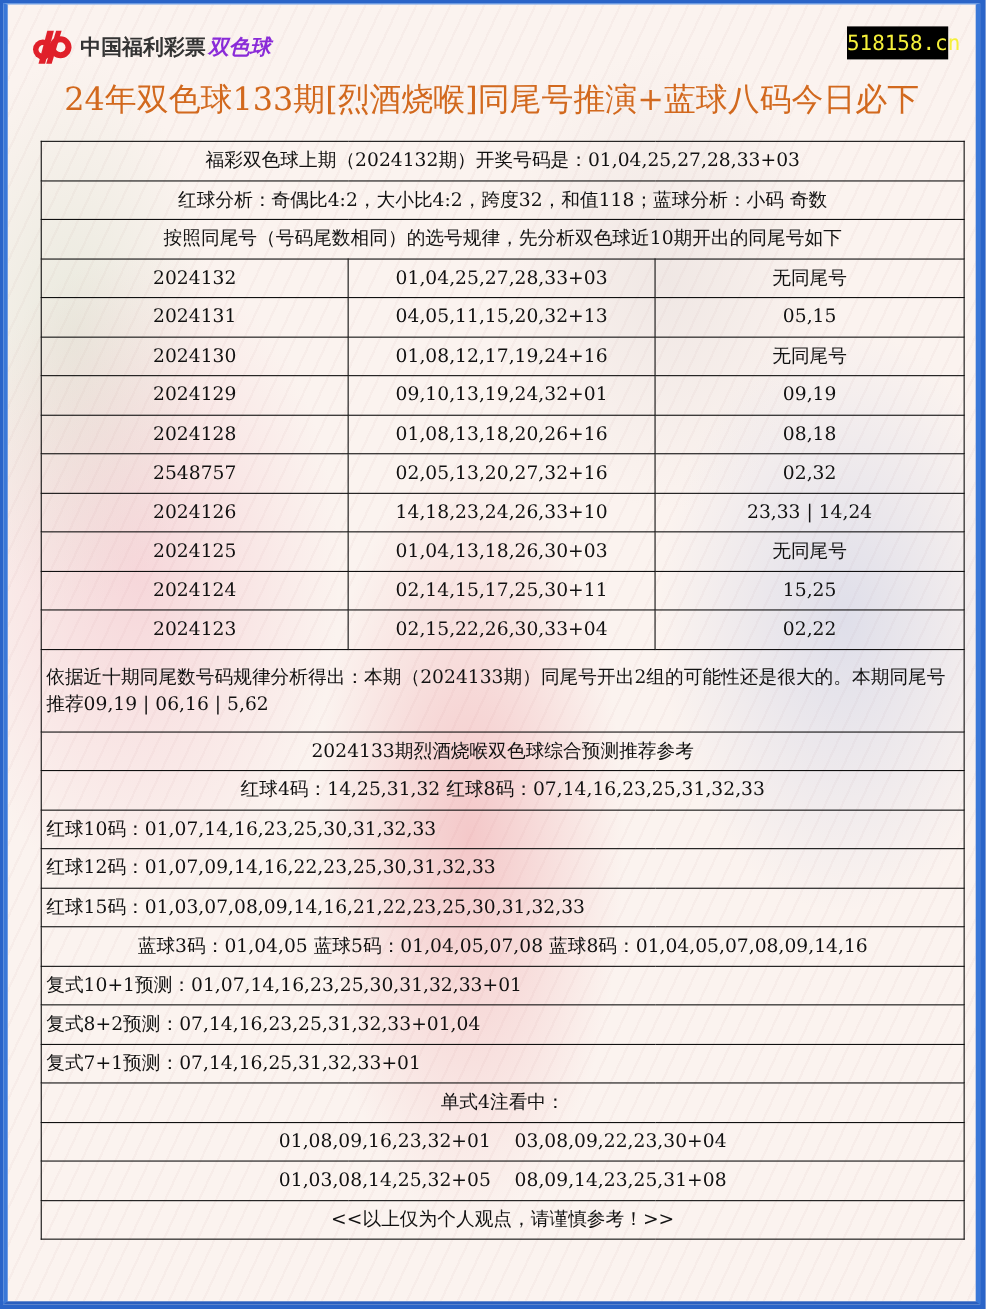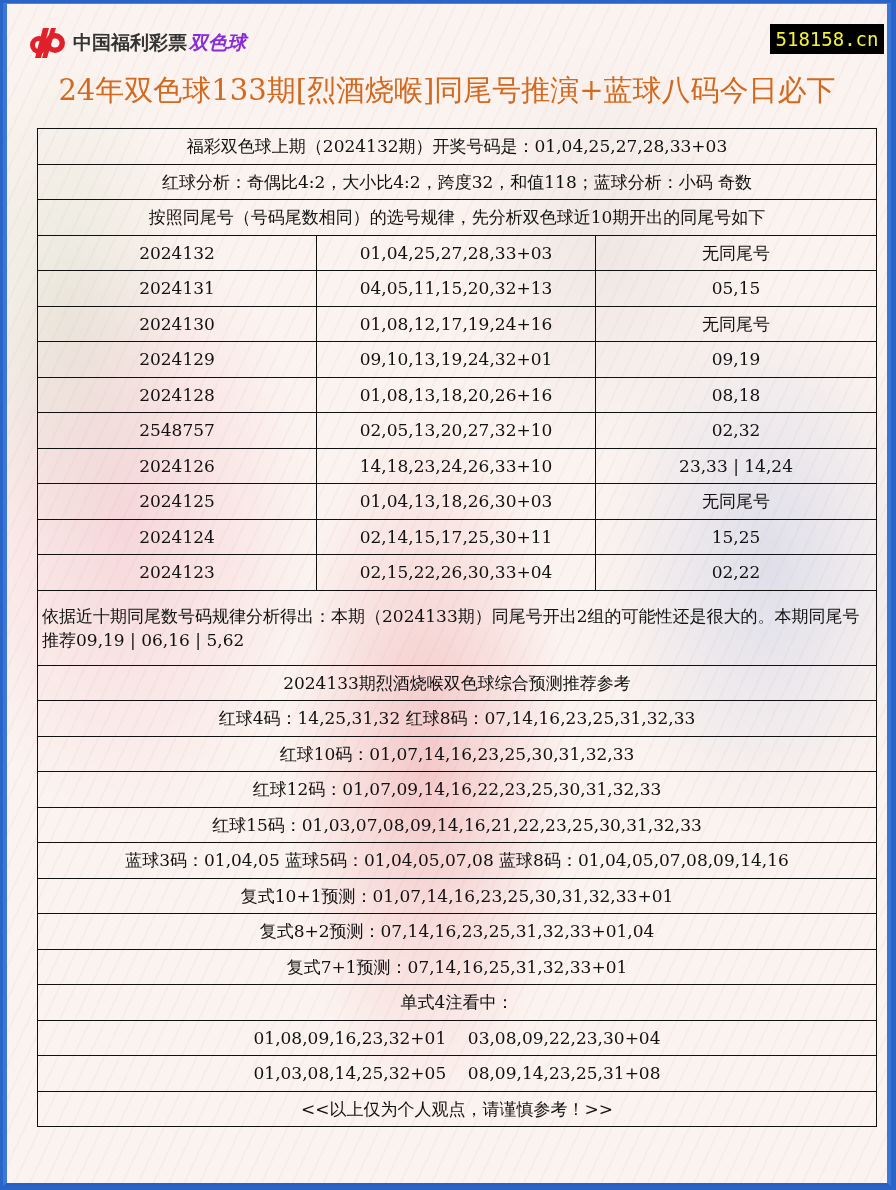--- a/index.html
+++ b/index.html
@@ -26,39 +26,39 @@
   .logo {
     position: absolute; left: 18px; top: 22px; display: flex; align-items: center;
   }
   .logo-mark { width: 44px; height: 34px; position: relative; }
   .logo-text {
     font-family: "DejaVu Sans", "Liberation Sans", sans-serif;
     font-weight: bold; font-size: 19px; color: #333; margin-left: 4px; letter-spacing: 0px;
   }
   .logo-text .ssq { color: #8a2bd8; font-style: italic; margin-left: 2px; }
   .site-badge {
-    position: absolute; left: 763px; top: 20px; width: 114px; height: 30px;
+    position: absolute; left: 763px; top: 20px; width: 92px; height: 30px;
     background: #000; color: #f5f03a; font-family: "DejaVu Sans Mono", "Liberation Mono", monospace;
     font-size: 19px; line-height: 30px; text-align: center; letter-spacing: 0px;
   }
   .page-title {
     position: absolute; left: 0; right: 0; top: 67px; text-align: center;
     font-family: "DejaVu Serif", "Liberation Serif", serif;
     font-size: 29px; color: #d2691e; letter-spacing: 0px; white-space: nowrap;
   }
   table.main {
     position: absolute; left: 30px; top: 124px; width: 723px;
     border-collapse: collapse; table-layout: fixed;
     font-size: 17px; color: #111;
   }
   table.main td {
     border: 1.5px solid #111; height: 34.5px; padding: 0 4px; text-align: center;
     white-space: nowrap; line-height: 22px;
   }
-  table.main td.left { text-align: center; padding-left: 4px; }
+  table.main td.left { text-align: left; padding-left: 4px; }
   table.main td.wrap { white-space: normal; text-align: left; height: 70px; padding: 2px 4px; line-height: 24px; }
   .col1 { width: 279px; }
   .col2 { width: 279px; }
   .col3 { width: 281px; }
 </style>
 </head>
 <body>
 
 <div class="frame">
 
@@ -115,21 +115,21 @@
       <td>09,10,13,19,24,32+01</td>
       <td>09,19</td>
     </tr>
     <tr>
       <td>2024128</td>
       <td>01,08,13,18,20,26+16</td>
       <td>08,18</td>
     </tr>
     <tr>
       <td>2548757</td>
-      <td>02,05,13,20,27,32+10</td>
+      <td>02,05,13,20,27,32+16</td>
       <td>02,32</td>
     </tr>
     <tr>
       <td>2024126</td>
       <td>14,18,23,24,26,33+10</td>
       <td>23,33 | 14,24</td>
     </tr>
     <tr>
       <td>2024125</td>
       <td>01,04,13,18,26,30+03</td>

